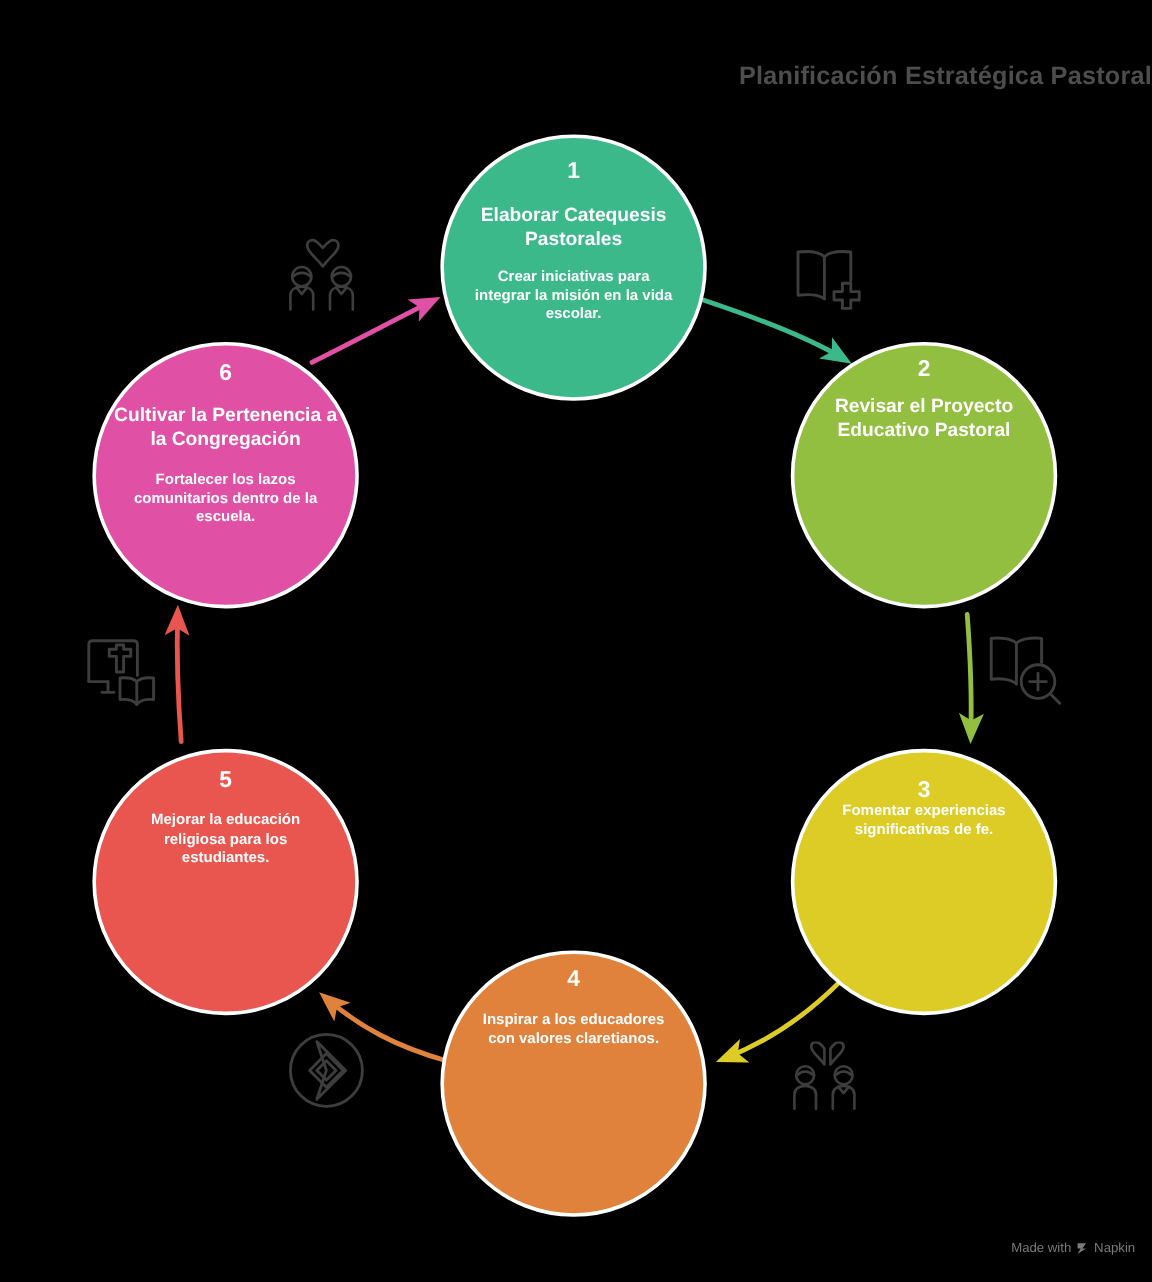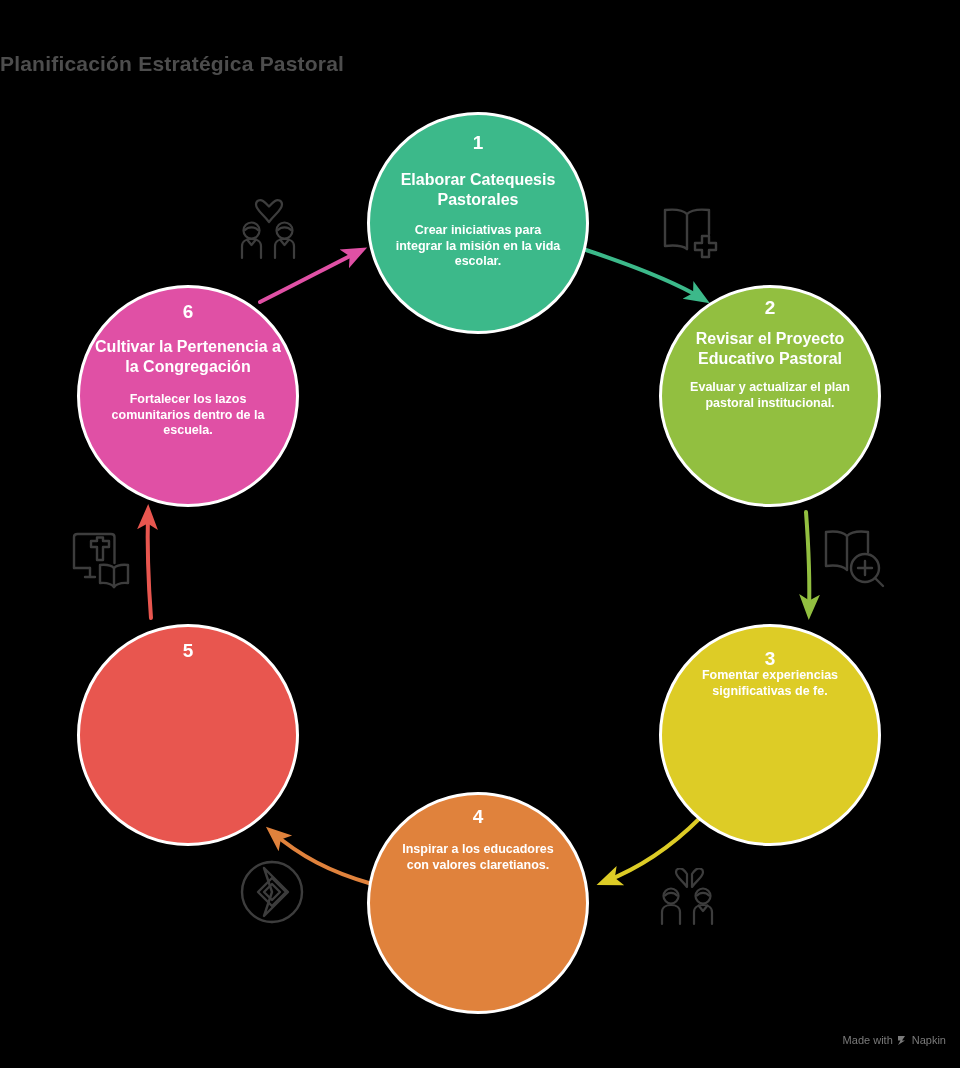--- a/index.html
+++ b/index.html
@@ -21,21 +21,21 @@
     inset: 0;
     width: 960px;
     height: 1068px;
   }
 
   #title {
     position: absolute;
     top: 52px;
     left: 0;
     width: 960px;
-    text-align: left;
+    text-align: right;
     color: #4d4d4d;
     font-size: 21px;
     font-weight: bold;
     letter-spacing: 0.2px;
     white-space: nowrap;
   }
 
   .arrows-layer {
     position: absolute;
     inset: 0;
@@ -246,35 +246,35 @@
 
   <div class="node" id="node-1">
     <div class="num">1</div>
     <div class="ttl">Elaborar Catequesis Pastorales</div>
     <div class="desc">Crear iniciativas para integrar la misión en la vida escolar.</div>
   </div>
 
   <div class="node" id="node-2">
     <div class="num">2</div>
     <div class="ttl">Revisar el Proyecto Educativo Pastoral</div>
-    <div class="desc">Evaluar y actualizar el plan pastoral institucional.</div>
   </div>
 
   <div class="node" id="node-3">
     <div class="num">3</div>
     <div class="desc">Fomentar experiencias significativas de fe.</div>
   </div>
 
   <div class="node" id="node-4">
     <div class="num">4</div>
     <div class="desc">Inspirar a los educadores con valores claretianos.</div>
   </div>
 
   <div class="node" id="node-5">
     <div class="num">5</div>
+    <div class="desc">Mejorar la educación religiosa para los estudiantes.</div>
   </div>
 
   <div class="node" id="node-6">
     <div class="num">6</div>
     <div class="ttl">Cultivar la Pertenencia a la Congregación</div>
     <div class="desc">Fortalecer los lazos comunitarios dentro de la escuela.</div>
   </div>
 
   <div id="watermark">
     <span>Made with</span>

